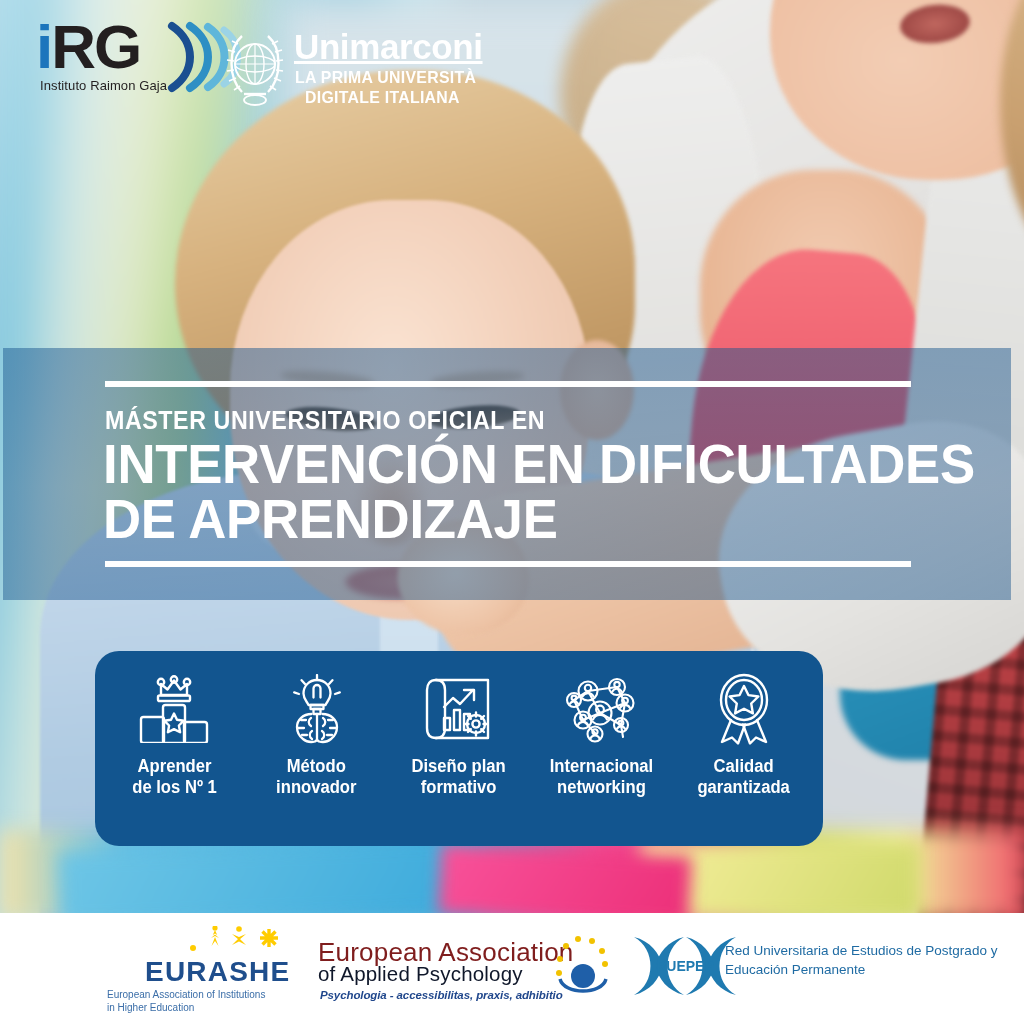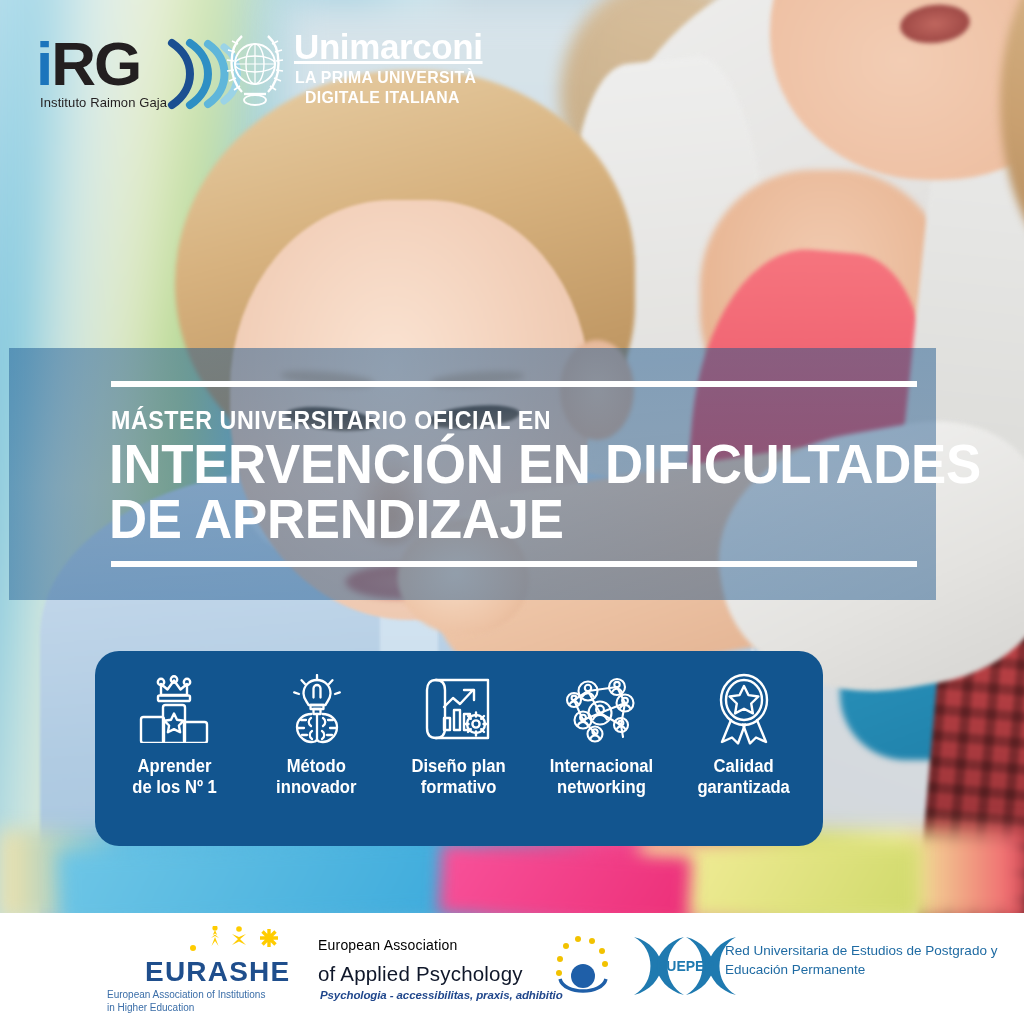--- a/index.html
+++ b/index.html
@@ -121,42 +121,42 @@
     background:linear-gradient(90deg,#f4e3a8 0%,#62bde2 12%,#4fb5e0 30%,#3fa9d8 44%,#f0478f 58%,#ef3f84 66%,#cfd96a 78%,#f3ef9e 88%,#ef5a6a 100%);
     filter:blur(10px);}
   .desk2{position:absolute;left:60px;top:845px;width:420px;height:75px;
     background:linear-gradient(120deg,#6ec6e6,#3aa9db);filter:blur(9px);transform:rotate(-2deg);}
   .desk3{position:absolute;left:640px;top:842px;width:280px;height:78px;
     background:linear-gradient(120deg,#f6ef9d,#cfd96a);filter:blur(9px);}
   .desk4{position:absolute;left:440px;top:850px;width:250px;height:70px;
     background:linear-gradient(120deg,#f8529a,#ec2f78);filter:blur(8px);transform:rotate(3deg);}
 
   
-  .band{position:absolute;left:9px;width:927px;
+  .band{position:absolute;left:3px;width:1008px;
         background:linear-gradient(180deg,rgba(24,84,140,.48) 0%,rgba(21,77,132,.42) 55%,rgba(24,84,140,.46) 100%);}
   .rule{position:absolute;left:102px;width:806px;height:6px;background:#fff;}
   .eyebrow{position:absolute;left:102px;color:#fff;font-weight:bold;letter-spacing:.6px;
     font-size:25px;text-transform:uppercase;white-space:nowrap;
     transform:scaleX(.93);transform-origin:left center;}
   .title{position:absolute;left:100px;color:#fff;font-weight:bold;font-size:55px;
     line-height:57px;letter-spacing:-.3px;text-transform:uppercase;
     transform:scaleX(.96);transform-origin:left center;margin:0;white-space:nowrap;}
 
   
   .featbar{position:absolute;left:95px;top:651px;width:728px;height:195px;
     background:#12558f;border-radius:24px;display:flex;align-items:center;
     justify-content:space-around;padding:0 8px;box-sizing:border-box;}
   .feat{display:flex;flex-direction:column;align-items:center;justify-content:flex-start;
     width:150px;height:150px;}
   .feat .ico{height:70px;display:flex;align-items:center;justify-content:center;margin-bottom:12px;}
   .feat .lbl{color:#fff;font-weight:bold;font-size:17.5px;line-height:21px;text-align:center;
     white-space:pre-line;transform:scaleX(.95);}
 
   
-  .irg{position:absolute;left:36px;top:33px;width:190px;height:80px;}
+  .irg{position:absolute;left:36px;top:16px;width:190px;height:80px;}
   .irg-txt{position:absolute;left:0;top:0;font-size:62px;font-weight:bold;line-height:62px;
     letter-spacing:-2px;color:#231f20;font-family:"Liberation Sans",sans-serif;}
   .irg-i{color:#1c75bc;}
   .irg-sub{position:absolute;left:4px;top:62px;font-size:13px;color:#231f20;
     letter-spacing:.1px;white-space:nowrap;}
   .uni{position:absolute;left:222px;top:26px;width:250px;height:90px;}
   .uni-name{position:absolute;left:72px;top:2px;color:#fff;font-size:35px;font-weight:bold;
     letter-spacing:-.4px;line-height:38px;text-decoration:underline;}
   .uni-l1{position:absolute;left:73px;top:42px;color:#fff;font-size:16.5px;font-weight:bold;
     letter-spacing:.3px;transform:scaleX(.96);transform-origin:left center;white-space:nowrap;}
@@ -164,21 +164,21 @@
     letter-spacing:.3px;transform:scaleX(.96);transform-origin:left center;white-space:nowrap;}
 
   
   .footer{position:absolute;left:0;top:913px;width:1024px;height:111px;background:#fff;}
   .eurashe{position:absolute;left:105px;top:15px;width:220px;height:80px;}
   .eur-word{position:absolute;left:0;top:28px;font-size:28px;font-weight:bold;color:#1f4e8c;
     letter-spacing:1.2px;margin-left:40px;}
   .eur-sub{position:absolute;left:2px;top:60px;font-size:10px;color:#3b6ea8;line-height:13px;
     white-space:pre-line;}
   .eaap{position:absolute;left:318px;top:18px;width:300px;height:78px;}
-  .eaap-l1{position:absolute;left:0;top:6px;font-size:14px;color:#000000;letter-spacing:.2px;}
+  .eaap-l1{position:absolute;left:0;top:6px;font-size:26px;color:#7f1d1d;letter-spacing:.2px;}
   .eaap-l2{position:absolute;left:0;top:31px;font-size:20.5px;color:#0f172a;letter-spacing:.2px;}
   .eaap-tag{position:absolute;left:2px;top:58px;font-size:11.5px;color:#20478c;
     font-style:italic;font-weight:bold;letter-spacing:-.1px;}
   .ruepep{position:absolute;left:630px;top:22px;width:110px;height:62px;}
   .ruepep-txt{position:absolute;left:725px;top:28px;font-size:13.5px;color:#1f6ba3;
     line-height:19px;white-space:pre-line;}
 </style>
 </head>
 <body>
 

